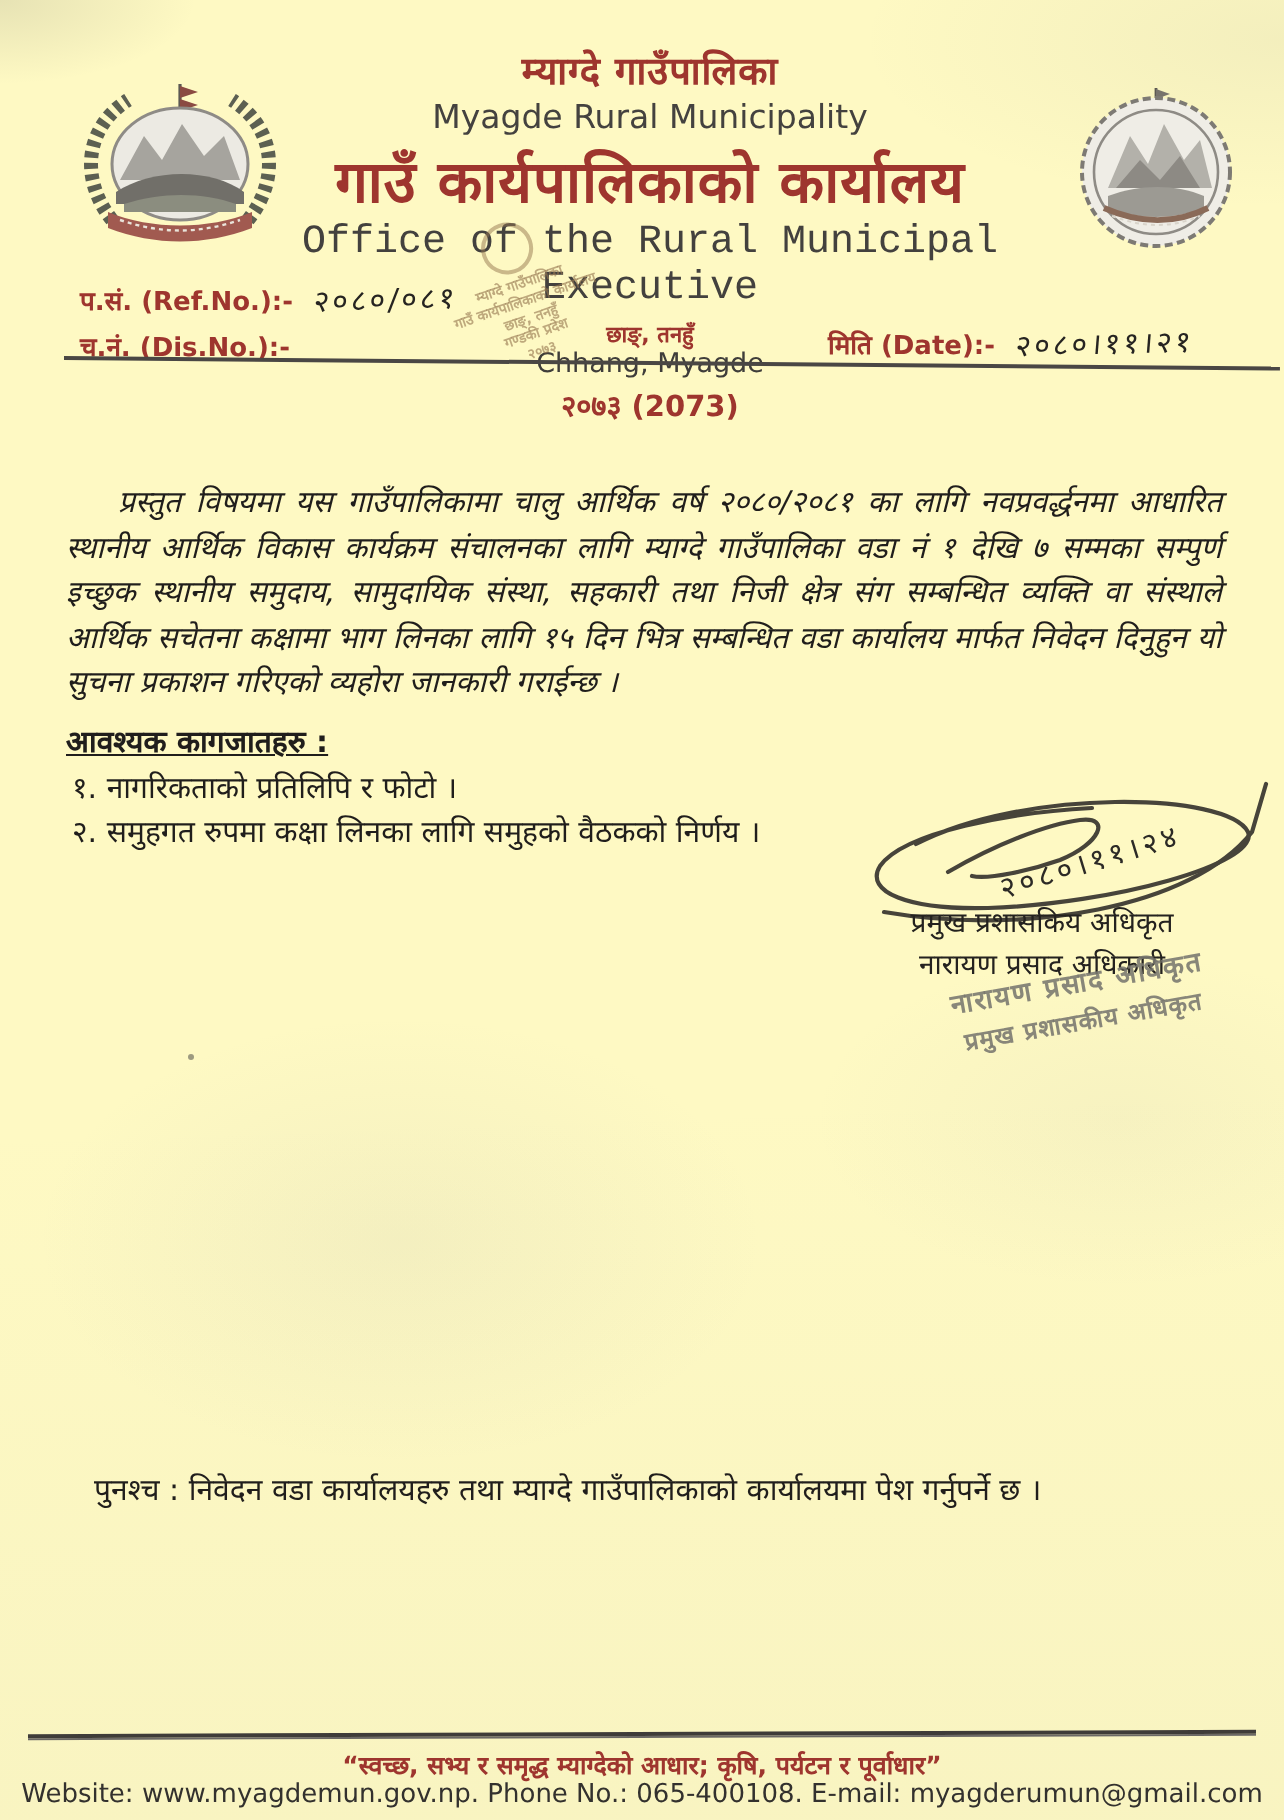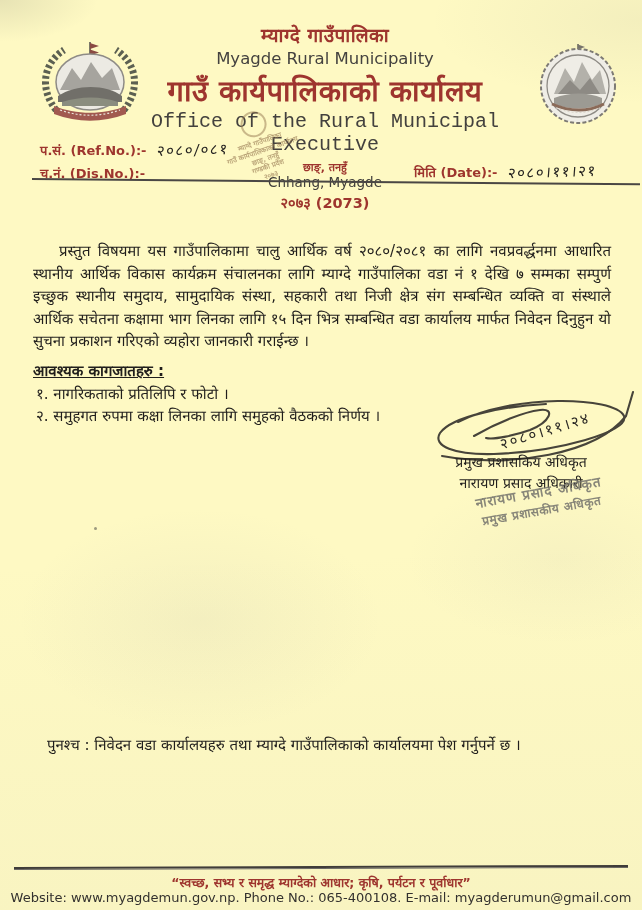--- a/index.html
+++ b/index.html
@@ -61,21 +61,21 @@
     width:26px; height:26px; border:2px solid rgba(150,120,80,.5); border-radius:50%;
     margin:0 auto 2px auto;
   }
   .wm-stamp .l { font-size:7px; font-weight:bold; white-space:nowrap; }
 
   
   .notice-title { position:absolute; left:0; top:201px; width:100%; text-align:center;
     font-size:17px; color:#21201e; letter-spacing:.5px; }
   .notice-par {
     position:absolute; left:33px; top:240px; width:578px;
-    font-size:15px; line-height:22.6px; text-align:justify; text-indent:26px; color:#201e1c;
+    font-size:15px; line-height:22.6px; text-align:justify; text-indent:26px; color:#201e1c;font-style:italic;
   }
   .docs-heading { position:absolute; left:33px; top:360px; font-size:15px; font-weight:bold;
     text-decoration:underline; color:#201e1c; }
   .doc-item { position:absolute; left:36px; font-size:15px; color:#201e1c; }
   .doc-item.i0 { top:383px; } .doc-item.i1 { top:405px; }
 
   
   .sig-svg { position:absolute; left:428px; top:388px; }
   .sig-date {
     position:absolute; left:498px; top:420px; font-size:15px; color:#2c2a26;

